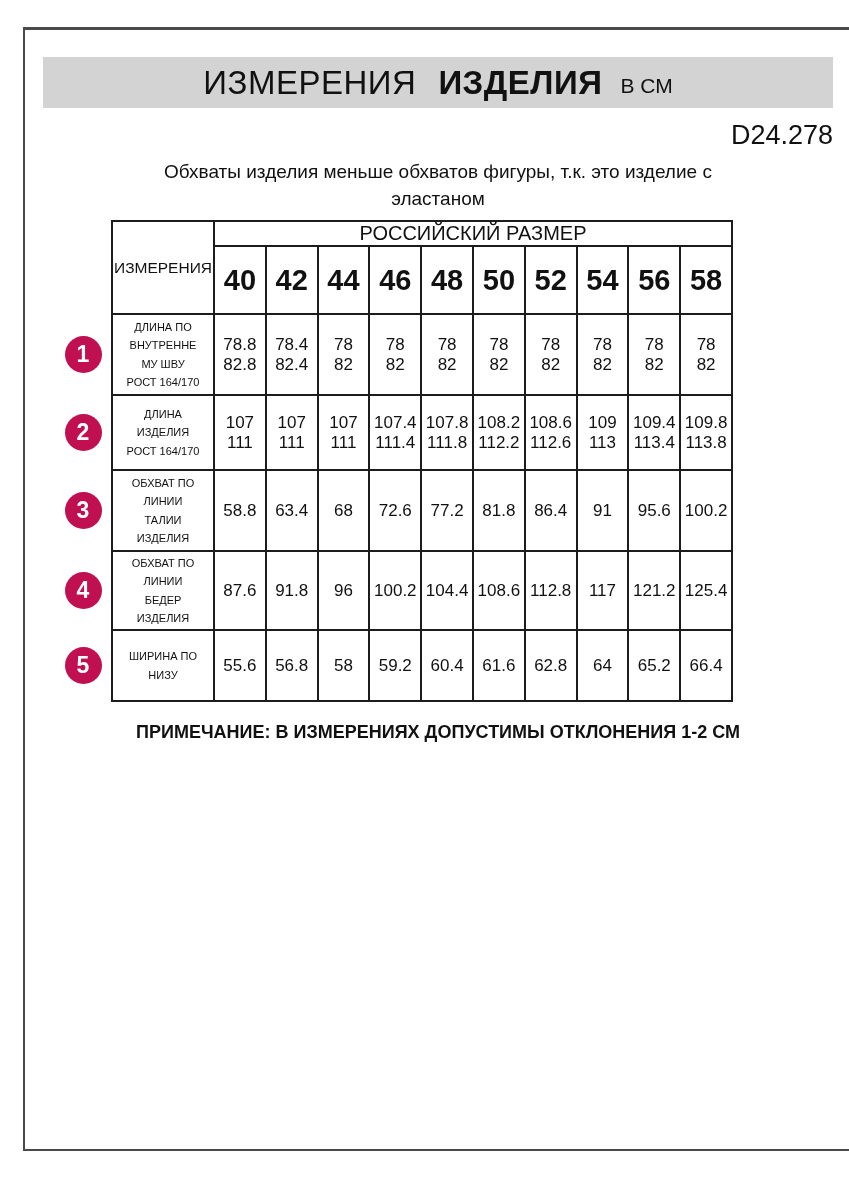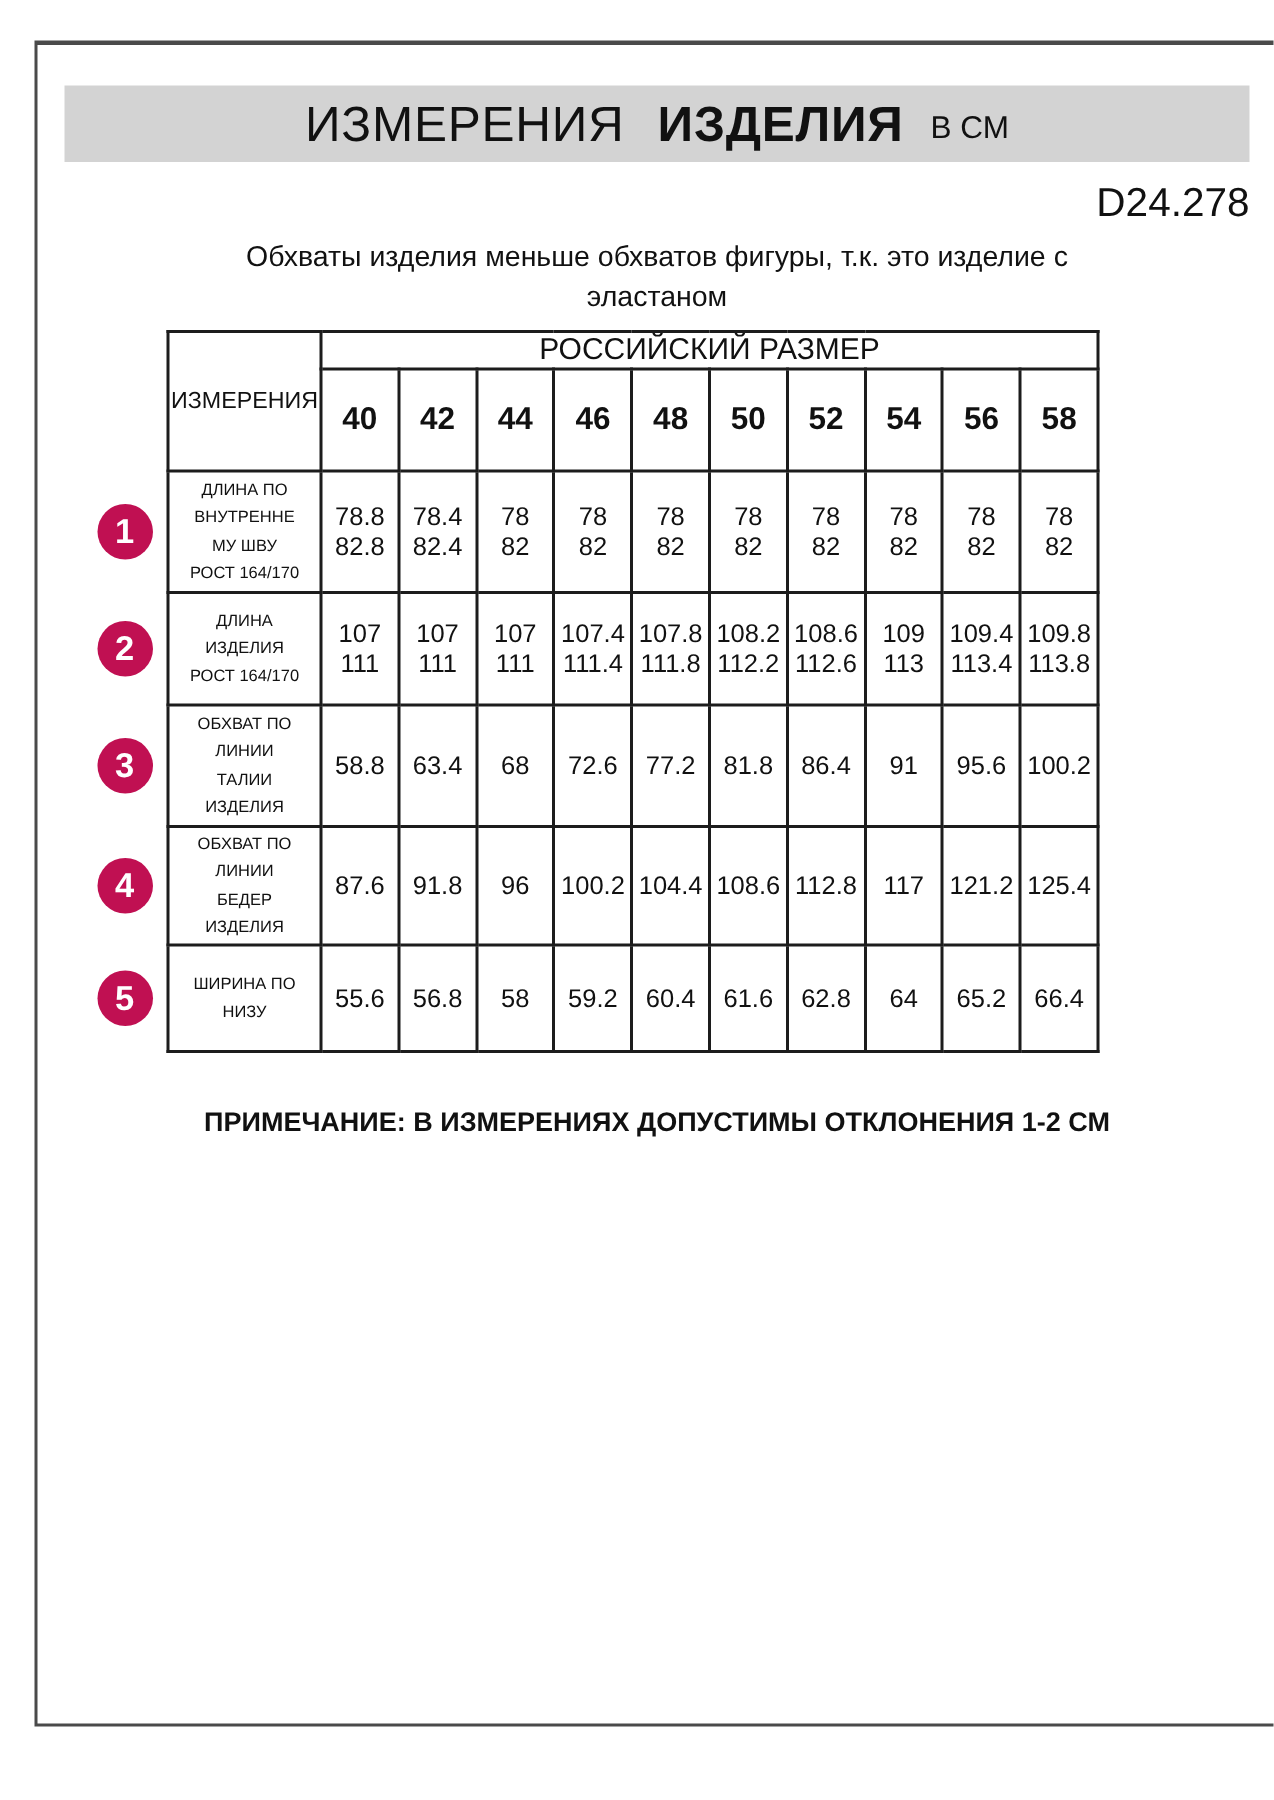--- a/index.html
+++ b/index.html
@@ -31,29 +31,29 @@
   }
   .size-table th, .size-table td {
     border:2px solid #1c1c1c; padding:0; text-align:center; vertical-align:middle;
     overflow:hidden;
   }
   .size-table .gutter { border:none; width:56px; background:transparent; }
   .corner { width:100px; font-size:15.5px; font-weight:normal; }
   .group-row { height:25px; }
   th.group { font-size:20px; font-weight:normal; }
   .size-row { height:68px; }
-  th.size { font-size:21px; font-weight:bold; }
+  th.size { font-size:29px; font-weight:bold; }
   td.label { font-size:11px; line-height:18.5px; white-space:pre-line;text-align:center; }
   td.val { font-size:17px; line-height:20px; white-space:pre-line; }
   .badge {
     width:37px; height:37px; border-radius:50%; margin:0 auto;
     background:var(--badge-color,#c01052); color:#fff;
     font-size:23px; font-weight:bold; line-height:37px; text-align:center;
   }
-  .note { margin-top:36px; text-align:center; font-weight:bold; font-size:18px; }
+  .note { margin-top:20px; text-align:center; font-weight:bold; font-size:18px; }
 </style>
 </head>
 <body>
 
 <div class="frame">
 
   <div class="title-bar">
     <span class="t-main">ИЗМЕРЕНИЯ</span>
     <span class="t-bold">ИЗДЕЛИЯ</span>
     <span class="t-unit">В СМ</span>

